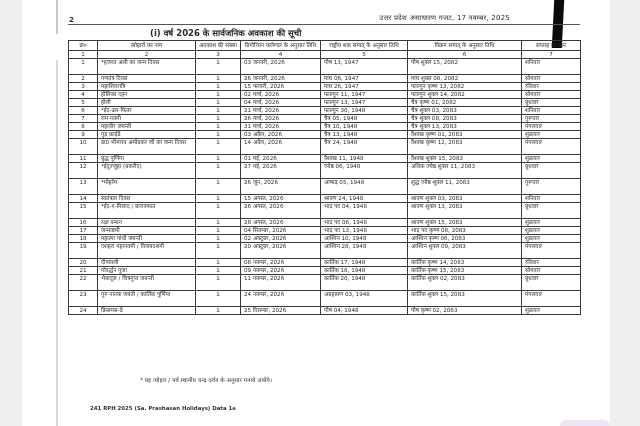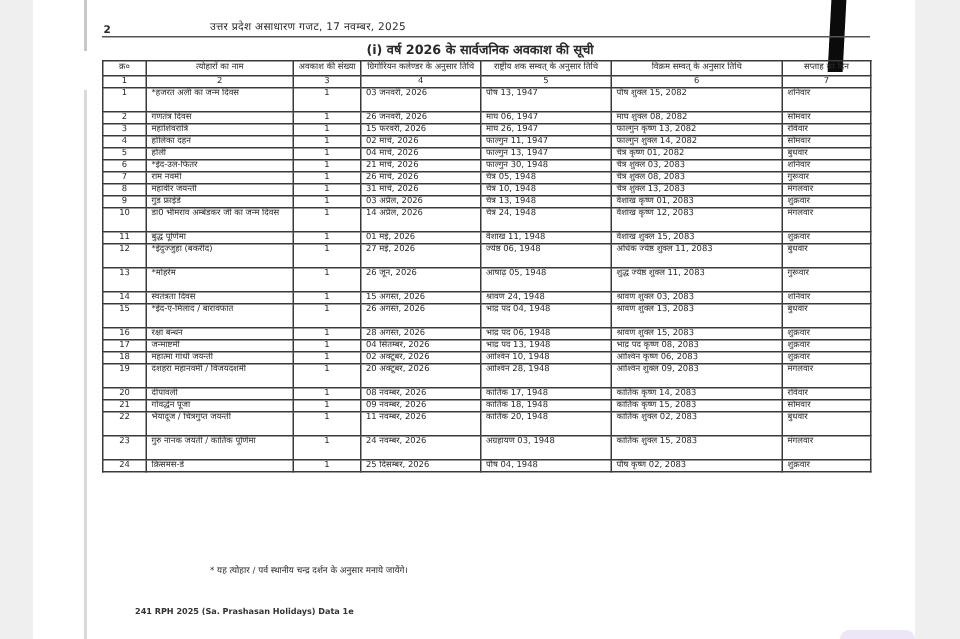--- a/index.html
+++ b/index.html
@@ -20,28 +20,28 @@
     position:absolute; left:56px; top:60px; width:2px; height:366px; background:#dadada;
   }
   .scan-mark-right {
     position:absolute; left:553px; top:0; width:10px; height:48px;
     background:#0b0b0b; transform:skewX(-3deg);
   }
   .page-num {
     position:absolute; left:69px; top:16px; font-size:7px; font-weight:bold;
   }
   .gazette-head {
-    position:absolute; left:140px; top:13px; width:370px; text-align:left;
+    position:absolute; left:140px; top:13px; width:370px; text-align:right;
     font-size:7px; letter-spacing:0.2px;
   }
   .head-rule {
     position:absolute; left:68px; top:24px; width:512px; height:1px; background:#555;
   }
   .doc-title {
-    position:absolute; left:150px; top:27px; width:340px; text-align:center;
+    position:absolute; left:150px; top:27px; width:340px; 
     font-size:8.5px; font-weight:bold;
   }
   table.holidays {
     position:absolute; left:68px; top:40px; width:512px;
     border-collapse:collapse; table-layout:fixed;
     font-size:5.6px; line-height:7px;
   }
   table.holidays td, table.holidays th {
     border:1px solid #3a3a3a; padding:0 3px; vertical-align:top;
     font-weight:normal; white-space:normal; overflow:hidden;

